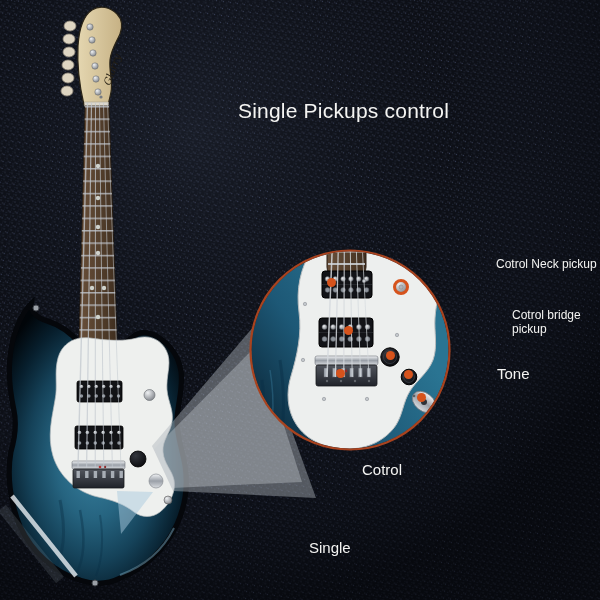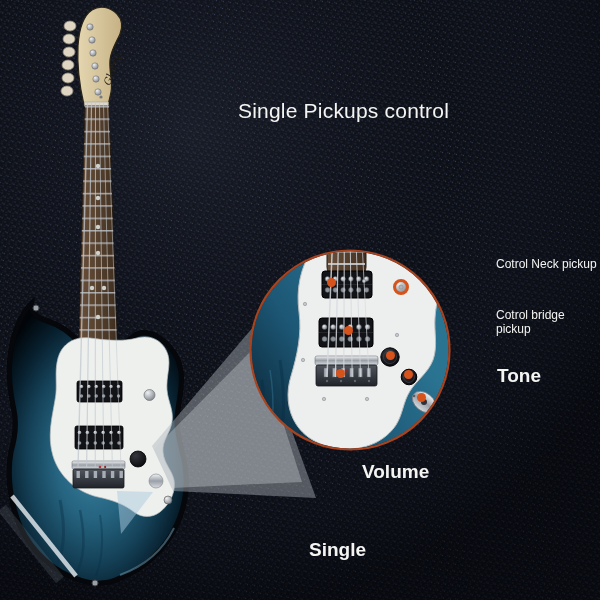--- a/index.html
+++ b/index.html
@@ -8,21 +8,21 @@
   }
   html,body{margin:0;padding:0;background:#000;}
   .stage{
     position:relative;width:600px;height:600px;overflow:hidden;
     background:#0b0d13;
     font-family:"Liberation Sans","DejaVu Sans",sans-serif;
   }
   .stage svg{position:absolute;left:0;top:0;}
   .lbl{position:absolute;color:#f4f4f2;white-space:nowrap;}
   .lbl.big{font-size:21px;letter-spacing:.2px;}
-  .lbl.med{font-size:19px;font-weight:bold;}
+  .lbl.med{font-size:15px;}
   .lbl.sm{font-size:12px;line-height:13.5px;white-space:normal;}
   .cl{position:absolute;background:var(--accent);}
   .cdot{position:absolute;width:9px;height:9px;border-radius:50%;background:var(--accent);}
   .cring{position:absolute;width:16px;height:16px;border:3px solid var(--accent);border-radius:50%;box-sizing:border-box;background:transparent;}
 </style>
 </head>
 <body>
 
 <div class="stage">
 
@@ -350,30 +350,30 @@
 <div class="cl v" style="left:347px;top:150px;height:177px;"></div>
 <div class="cdot" style="left:327px;top:278px;"></div>
 <div class="cdot" style="left:344px;top:326px;"></div>
 
 <div class="cring" style="left:393px;top:279px;"></div>
 <div class="cl h" style="left:409px;top:286px;width:45px;"></div>
 <div class="cl v" style="left:453px;top:252px;height:66px;"></div>
 <div class="cl h" style="left:453px;top:252px;width:39px;"></div>
 <div class="cl h" style="left:453px;top:316px;width:39px;"></div>
 <div class="lbl sm" style="left:496px;top:258px;">Cotrol Neck pickup</div>
-<div class="lbl sm" style="left:496px;top:309px;">Cotrol bridge pickup</div>
+<div class="lbl sm" style="left:512px;top:309px;">Cotrol bridge pickup</div>
 
 <div class="cdot" style="left:404px;top:370px;"></div>
 <div class="cl h" style="left:413px;top:374px;width:78px;"></div>
 <div class="lbl med" style="left:497px;top:365px;">Tone</div>
 
 <div class="cdot" style="left:417px;top:393px;"></div>
 <div class="cl h" style="left:426px;top:397px;width:65px;"></div>
 
 <div class="cdot" style="left:386px;top:351px;"></div>
 <div class="cl v" style="left:391px;top:361px;height:100px;"></div>
-<div class="lbl med" style="left:362px;top:461px;">Volume</div>
+<div class="lbl med" style="left:362px;top:461px;">Cotrol</div>
 
 <div class="cdot" style="left:336px;top:369px;"></div>
 <div class="cl v" style="left:338px;top:379px;height:160px;"></div>
 <div class="lbl med" style="left:309px;top:539px;">Single</div>
 
 </div>
 
 </body></html>

